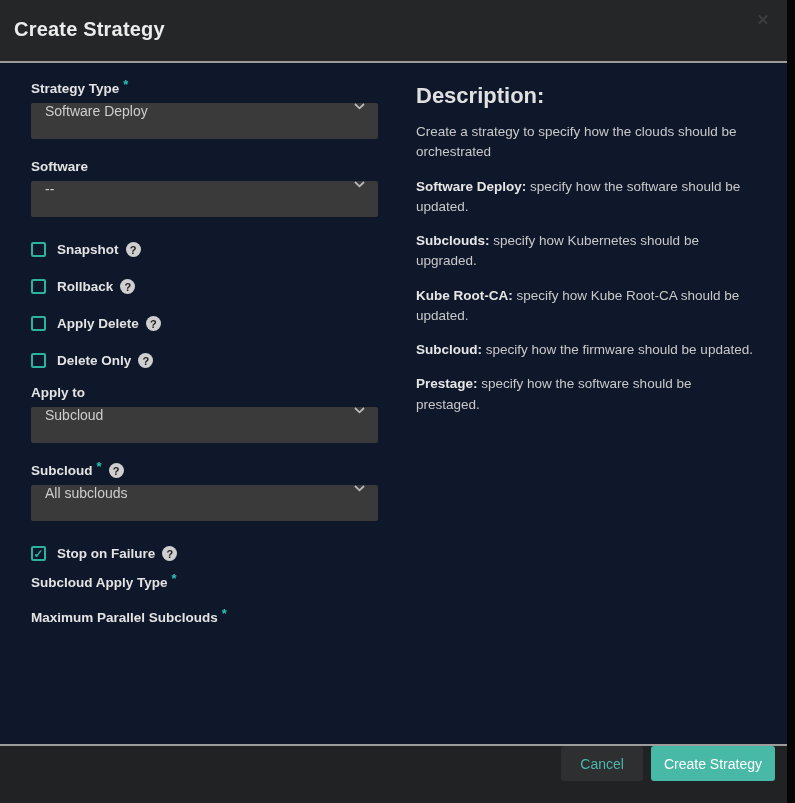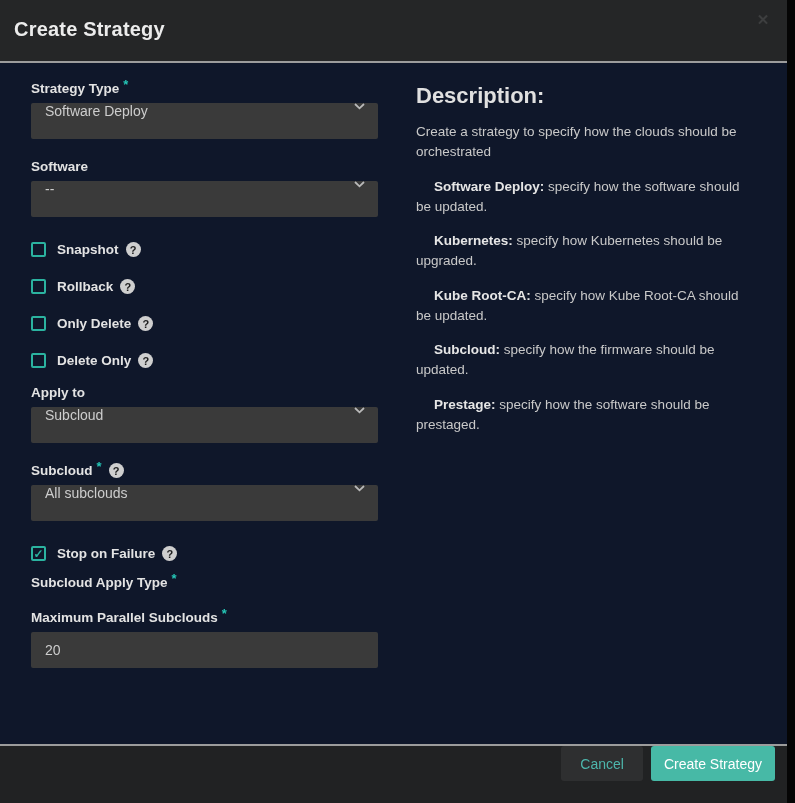--- a/index.html
+++ b/index.html
@@ -42,21 +42,21 @@
               cursor:pointer; flex:0 0 auto; position:relative; }
   .checkbox.checked::after { content:"\2713"; font-size:12px; font-weight:bold; line-height:1; }
   .checkbox-label { font-size:13.5px; font-weight:bold; color:#e3e3e3; margin-left:11px;
                     display:flex; align-items:center; }
   .gap-top-sm { margin-top:7px; }
   .mb-14 { margin-bottom:14px; }
 
   
   .desc-heading { font-size:22px; font-weight:bold; color:#e0e0e0; margin-bottom:13px; }
   .desc-col p { font-size:13.5px; line-height:1.5; color:#c9c9c9; margin-bottom:14px; max-width:360px; }
-  .desc-col p strong { color:#e6e6e6;margin-left:18px; }
+  .desc-col p strong { color:#e6e6e6; }
 
   
   .modal-footer { flex:0 0 auto; height:59px; border-top:2px solid #9c9c9c; background:#212223;
                   display:flex; align-items:flex-start; justify-content:flex-end; padding-right:12px; gap:8px; }
   .btn { border:none; border-radius:3px; font-size:14px; font-family:"Liberation Sans", sans-serif;
          cursor:pointer; height:35px; display:inline-flex; align-items:center; }
   .btn-cancel { background:#2e2f30; color:#4db6ac; padding:0 19px; }
   .btn-create { background:#47b9a6; color:#ffffff; padding:0 13px; }
 </style>
 </head>
@@ -114,21 +114,21 @@
           <div class="checkbox-row">
             <span class="checkbox"></span>
             <span class="checkbox-label">
               <span>Rollback</span>
               <span class="help-badge">?</span>
             </span>
           </div>
           <div class="checkbox-row">
             <span class="checkbox"></span>
             <span class="checkbox-label">
-              <span>Only Delete</span>
+              <span>Apply Delete</span>
               <span class="help-badge">?</span>
             </span>
           </div>
           <div class="checkbox-row">
             <span class="checkbox"></span>
             <span class="checkbox-label">
               <span>Delete Only</span>
               <span class="help-badge">?</span>
             </span>
           </div>
@@ -177,34 +177,33 @@
             <span>Subcloud Apply Type</span>
             <span class="asterisk">*</span>
           </div>
         </div>
 
         <div class="form-group">
           <div class="field-label">
             <span>Maximum Parallel Subclouds</span>
             <span class="asterisk">*</span>
           </div>
-          <input class="text-input" type="text" value="20" style="">
         </div>
 
       </div>
 
       <div class="desc-col">
         <div class="desc-heading">Description:</div>
         <p>Create a strategy to specify how the clouds should be orchestrated</p>
         <p>
           <strong>Software Deploy:</strong>
           <span>specify how the software should be updated.</span>
         </p>
         <p>
-          <strong>Kubernetes:</strong>
+          <strong>Subclouds:</strong>
           <span>specify how Kubernetes should be upgraded.</span>
         </p>
         <p>
           <strong>Kube Root-CA:</strong>
           <span>specify how Kube Root-CA should be updated.</span>
         </p>
         <p>
           <strong>Subcloud:</strong>
           <span>specify how the firmware should be updated.</span>
         </p>

